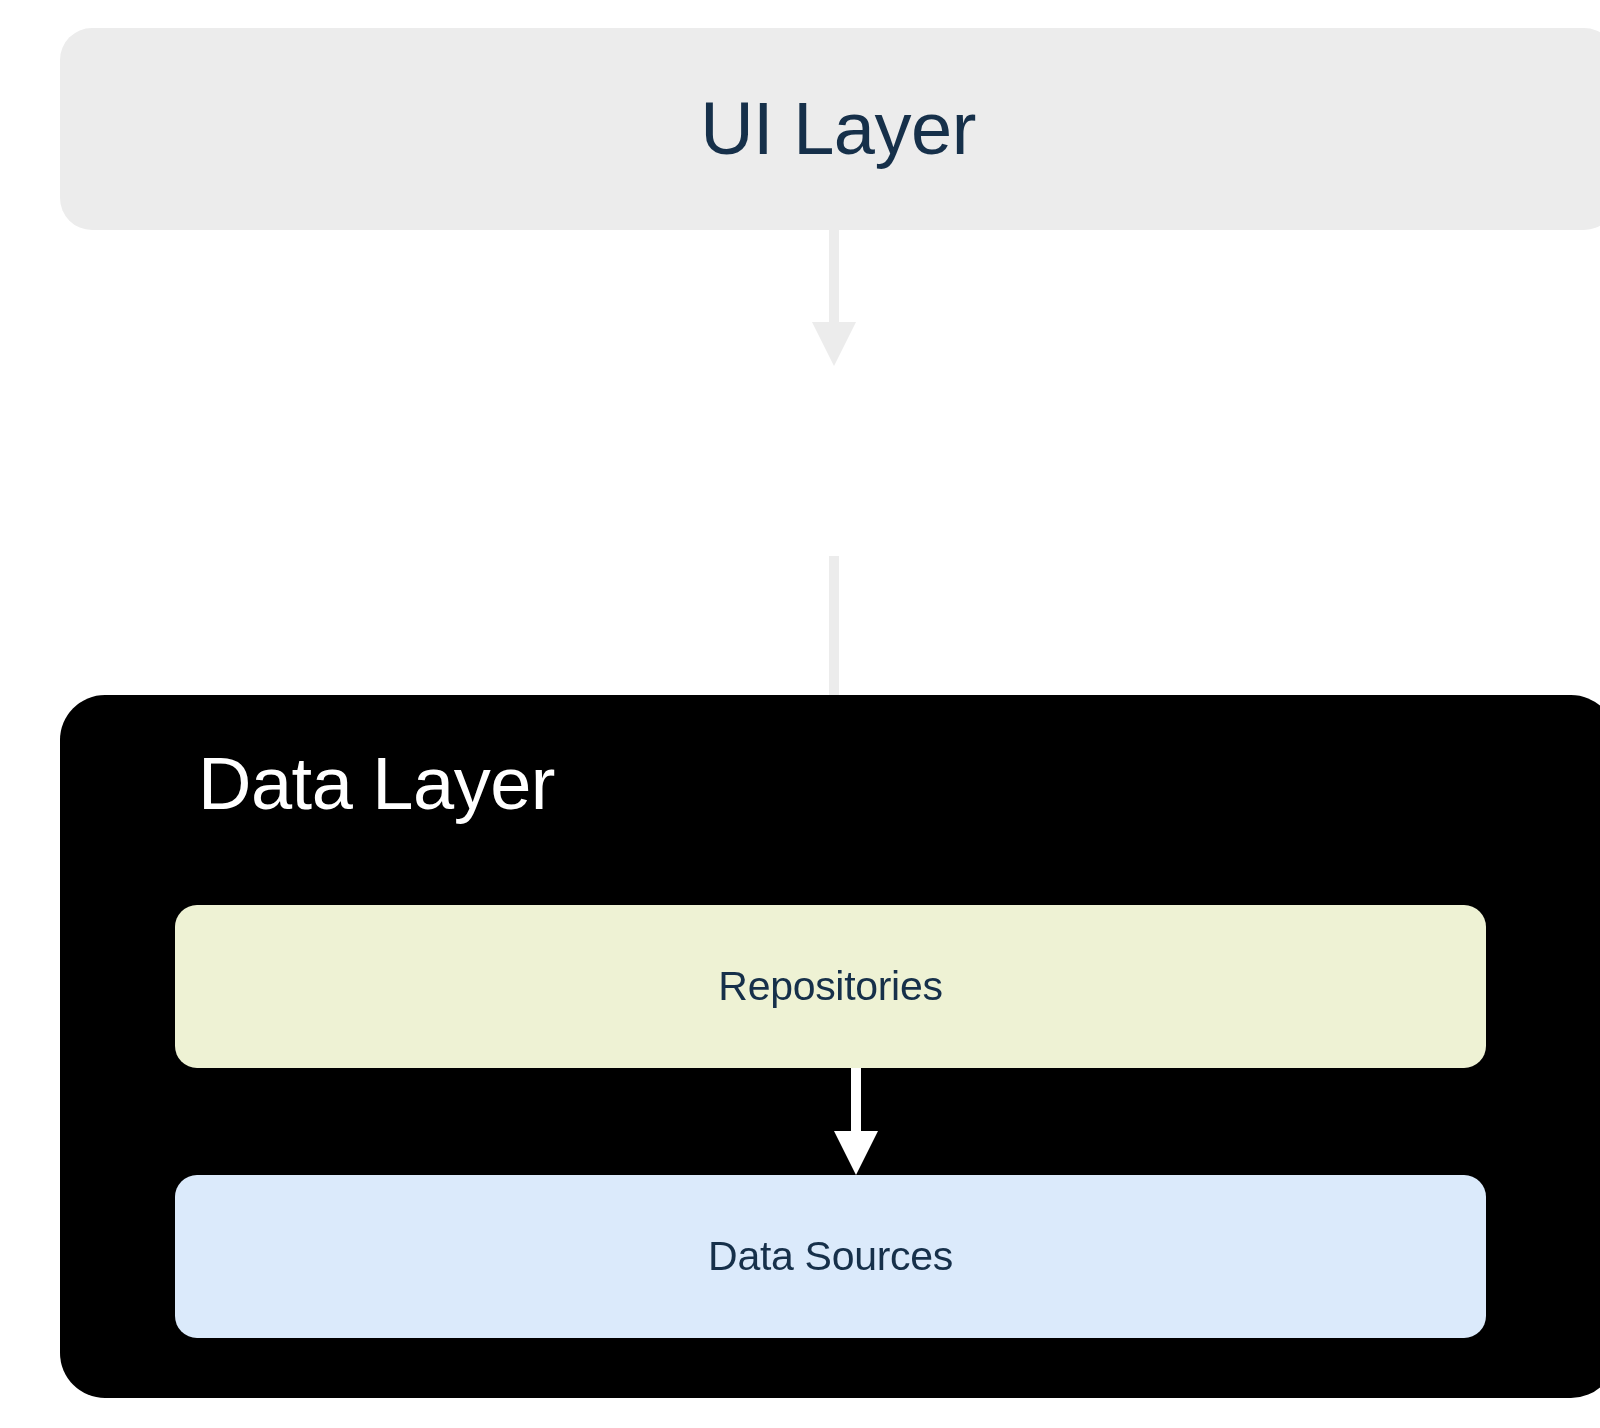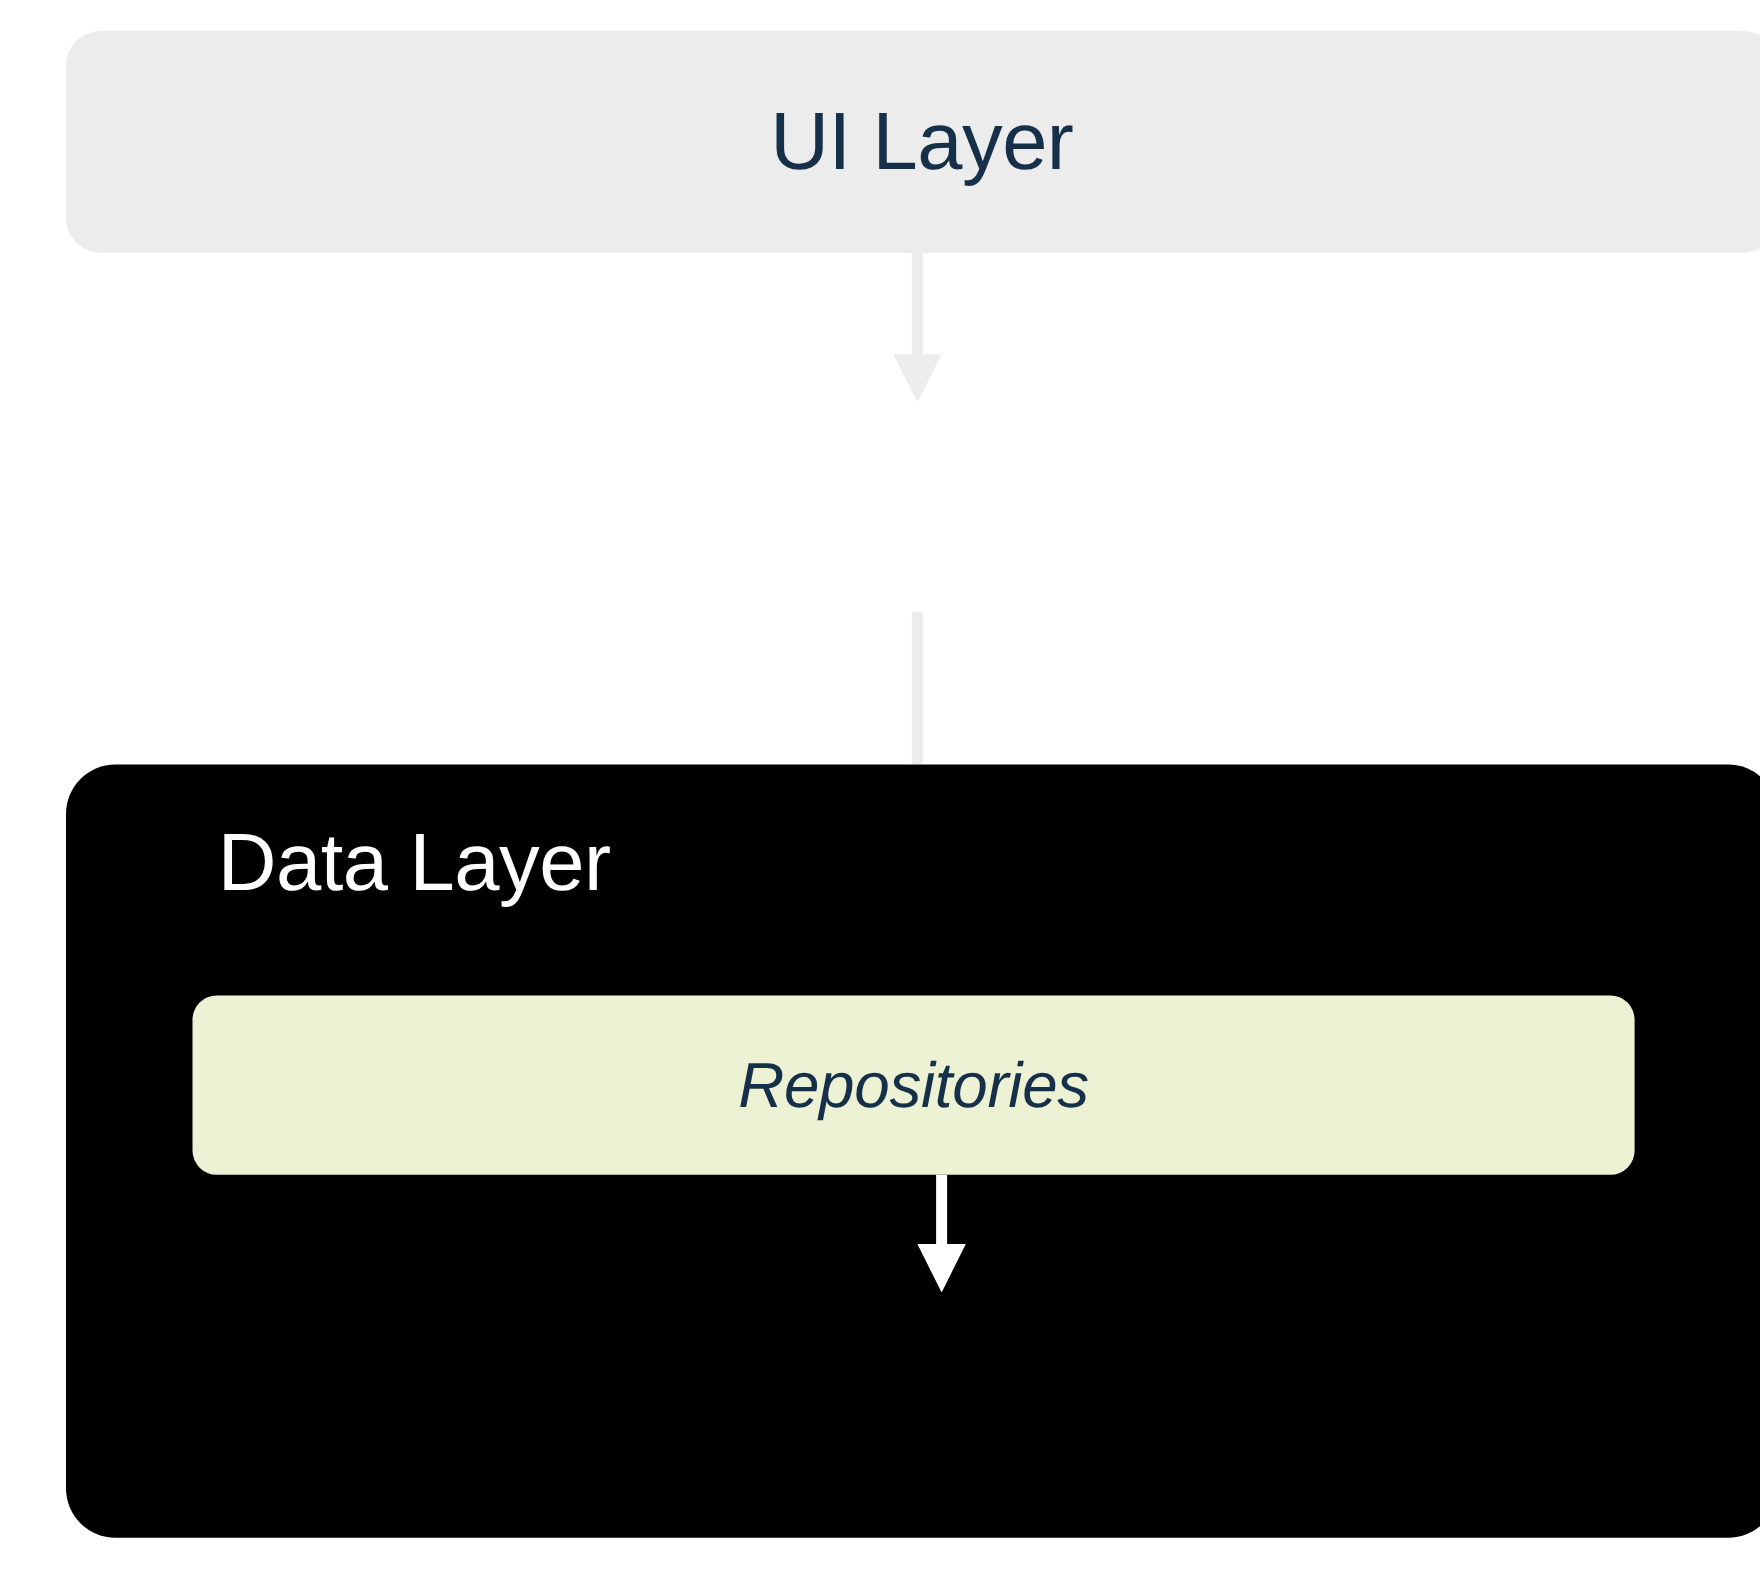--- a/index.html
+++ b/index.html
@@ -77,27 +77,26 @@
     border-radius: 22px;
     display: flex;
     align-items: center;
     justify-content: center;
     box-sizing: border-box;
   }
   #repositories-box { top: 210px; background: #eef2d4; }
   #data-sources-box { top: 480px; background: #dbeafb; }
 
   .inner-box-label {
-    font-size: 58px;
+    font-size: 41px;
     font-weight: 400;
     color: #16304a;
     letter-spacing: -0.3px;
     line-height: 1;
     white-space: nowrap;
-    font-style: italic;
   }
 
   
   .arrow {
     position: absolute;
     left: 0;
     top: 0;
     pointer-events: none;
   }
   #arrow-ui-to-domain   { left: 771px; top: 230px; }
@@ -131,16 +130,19 @@
 
     <div class="inner-box" id="repositories-box">
       <span class="inner-box-label">Repositories</span>
     </div>
 
     <svg class="arrow" id="arrow-repo-to-sources" width="50" height="107" viewBox="0 0 50 107">
       <rect x="20" y="0" width="10" height="63" fill="#ffffff"></rect>
       <polygon points="3,63 47,63 25,107" fill="#ffffff"></polygon>
     </svg>
 
+    <div class="inner-box" id="data-sources-box">
+      <span class="inner-box-label">Data Sources</span>
+    </div>
 
   </div>
 
 </div>
 
 </body></html>

